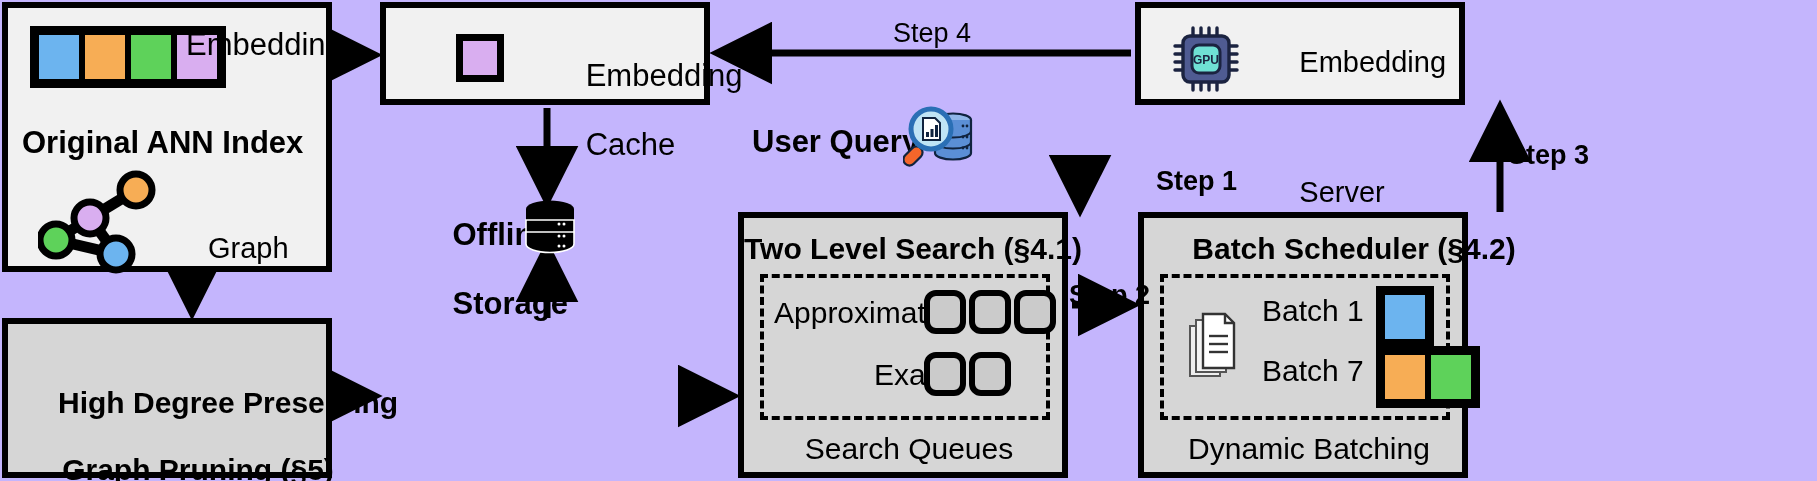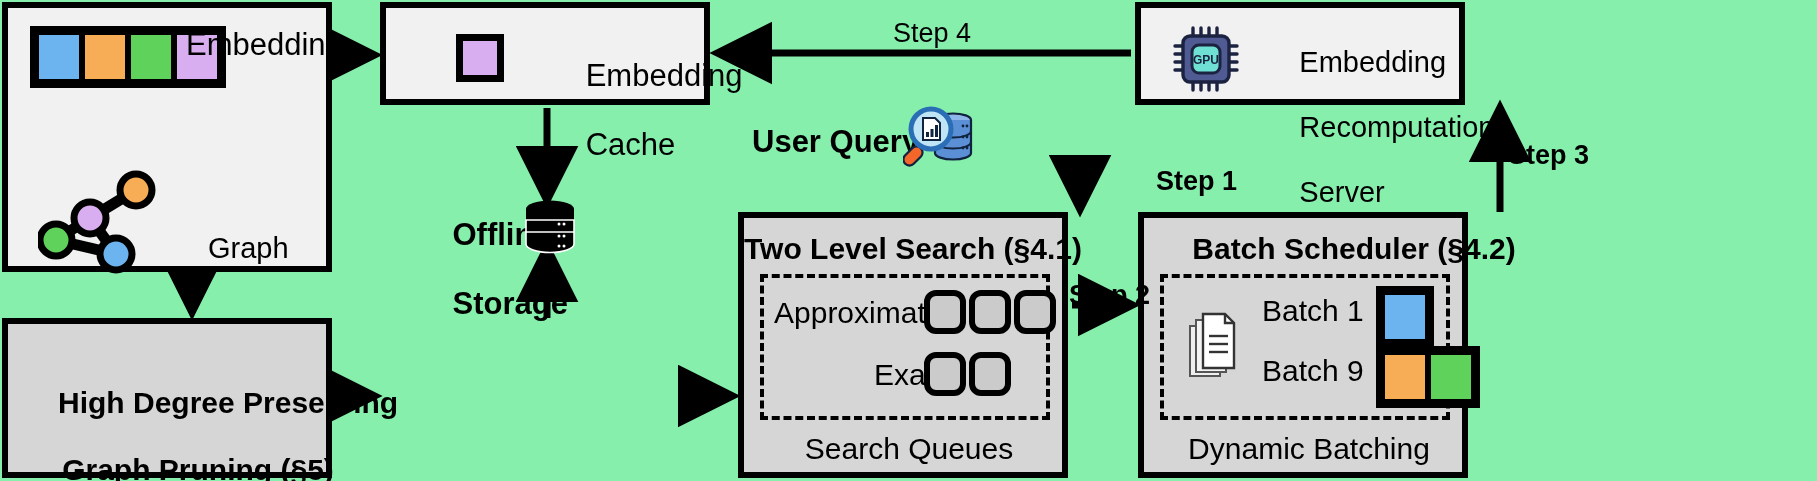--- a/index.html
+++ b/index.html
@@ -4,21 +4,21 @@
 <style>
   html,body{margin:0;padding:0;background:#ffffff;}
   body{
     font-family:"Liberation Sans", sans-serif;
     -webkit-font-smoothing:antialiased;
   }
   #stage{
     position:relative;
     width:1817px;
     height:481px;
-    background:#86efac;
+    background:#c4b5fd;
     overflow:hidden;
   }
   .box{
     position:absolute;
     box-sizing:border-box;
     border:6px solid #000;
     background:#f1f1f1;
   }
   .box.gray{ background:#d6d6d6; }
   .lbl{ position:absolute; color:#000; white-space:pre; line-height:1.12; }
@@ -144,20 +144,21 @@
   </svg>
 
   <div class="box" id="annIndex">
     <div id="embRow">
       <div class="sw" style="background:#6cb4ef"></div>
       <div class="sw" style="background:#f7ad55"></div>
       <div class="sw" style="background:#5ed25a"></div>
       <div class="sw" style="background:#d9aef0"></div>
     </div>
     <div class="lbl" id="annEmbLabel">Embedding</div>
+    <div class="lbl" id="annTitle">Original ANN Index</div>
     <svg id="annGraphSvg" width="160" height="110">
       <line x1="52" y1="50" x2="98" y2="22" stroke="#000" stroke-width="11"></line>
       <line x1="18" y1="72" x2="52" y2="50" stroke="#000" stroke-width="11"></line>
       <line x1="52" y1="50" x2="78" y2="86" stroke="#000" stroke-width="11"></line>
       <line x1="18" y1="72" x2="78" y2="86" stroke="#000" stroke-width="11"></line>
       <circle cx="98" cy="22" r="16" fill="#f7ad55" stroke="#000" stroke-width="7"></circle>
       <circle cx="52" cy="50" r="16" fill="#d9aef0" stroke="#000" stroke-width="7"></circle>
       <circle cx="18" cy="72" r="16" fill="#5ed25a" stroke="#000" stroke-width="7"></circle>
       <circle cx="78" cy="86" r="16" fill="#6cb4ef" stroke="#000" stroke-width="7"></circle>
     </svg>
@@ -248,21 +249,21 @@
         <path d="M17,2 L39,2 L48,11 L48,56 L17,56 z" fill="#ffffff" stroke="#333" stroke-width="2.4"></path>
         <path d="M39,2 L39,11 L48,11" fill="none" stroke="#333" stroke-width="2.4"></path>
         <line x1="23" y1="24" x2="42" y2="24" stroke="#333" stroke-width="2.4"></line>
         <line x1="23" y1="32" x2="42" y2="32" stroke="#333" stroke-width="2.4"></line>
         <line x1="23" y1="40" x2="42" y2="40" stroke="#333" stroke-width="2.4"></line>
       </svg>
       <div class="lbl" id="batch1Label">Batch 1</div>
       <div class="swRow" id="batch1Sw">
         <div class="sw2" style="background:#6cb4ef"></div>
       </div>
-      <div class="lbl" id="batch2Label">Batch 9</div>
+      <div class="lbl" id="batch2Label">Batch 7</div>
       <div class="swRow" id="batch2Sw">
         <div class="sw2" style="background:#f7ad55"></div>
         <div class="sw2" style="background:#5ed25a"></div>
       </div>
     </div>
     <div class="lbl ctr" id="dynBatchLabel">Dynamic Batching</div>
   </div>
 
   <div class="box" id="serverBox">
     <svg id="gpuIcon" width="70" height="70" viewBox="0 0 70 70">
@@ -283,21 +284,21 @@
           <line x1="57" y1="30" x2="66" y2="30"></line>
         <line x1="57" y1="38" x2="66" y2="38"></line>
           <line x1="57" y1="46" x2="66" y2="46"></line>
       </g>
       <rect x="12" y="12" width="46" height="46" rx="7" fill="#4f5b92" stroke="#1b2340" stroke-width="3.4"></rect>
       <rect x="21" y="21" width="28" height="28" rx="7" fill="#6fe0d4" stroke="#1b2340" stroke-width="3"></rect>
       <text x="35" y="40" text-anchor="middle" font-family="'Liberation Sans', sans-serif" font-size="12" font-weight="bold" fill="#1b2340">GPU</text>
     </svg>
     <div class="lbl" id="serverLabel">
       <span>Embedding</span><br>
-      <span>Recomputation</span><br>
+      <br>
       <span>Server</span>
     </div>
   </div>
 
   <div class="lbl" id="step1">Step 1</div>
   <div class="lbl" id="step2">Step 2</div>
   <div class="lbl" id="step3">Step 3</div>
   <div class="lbl" id="step4">Step 4</div>
 
 </div>

